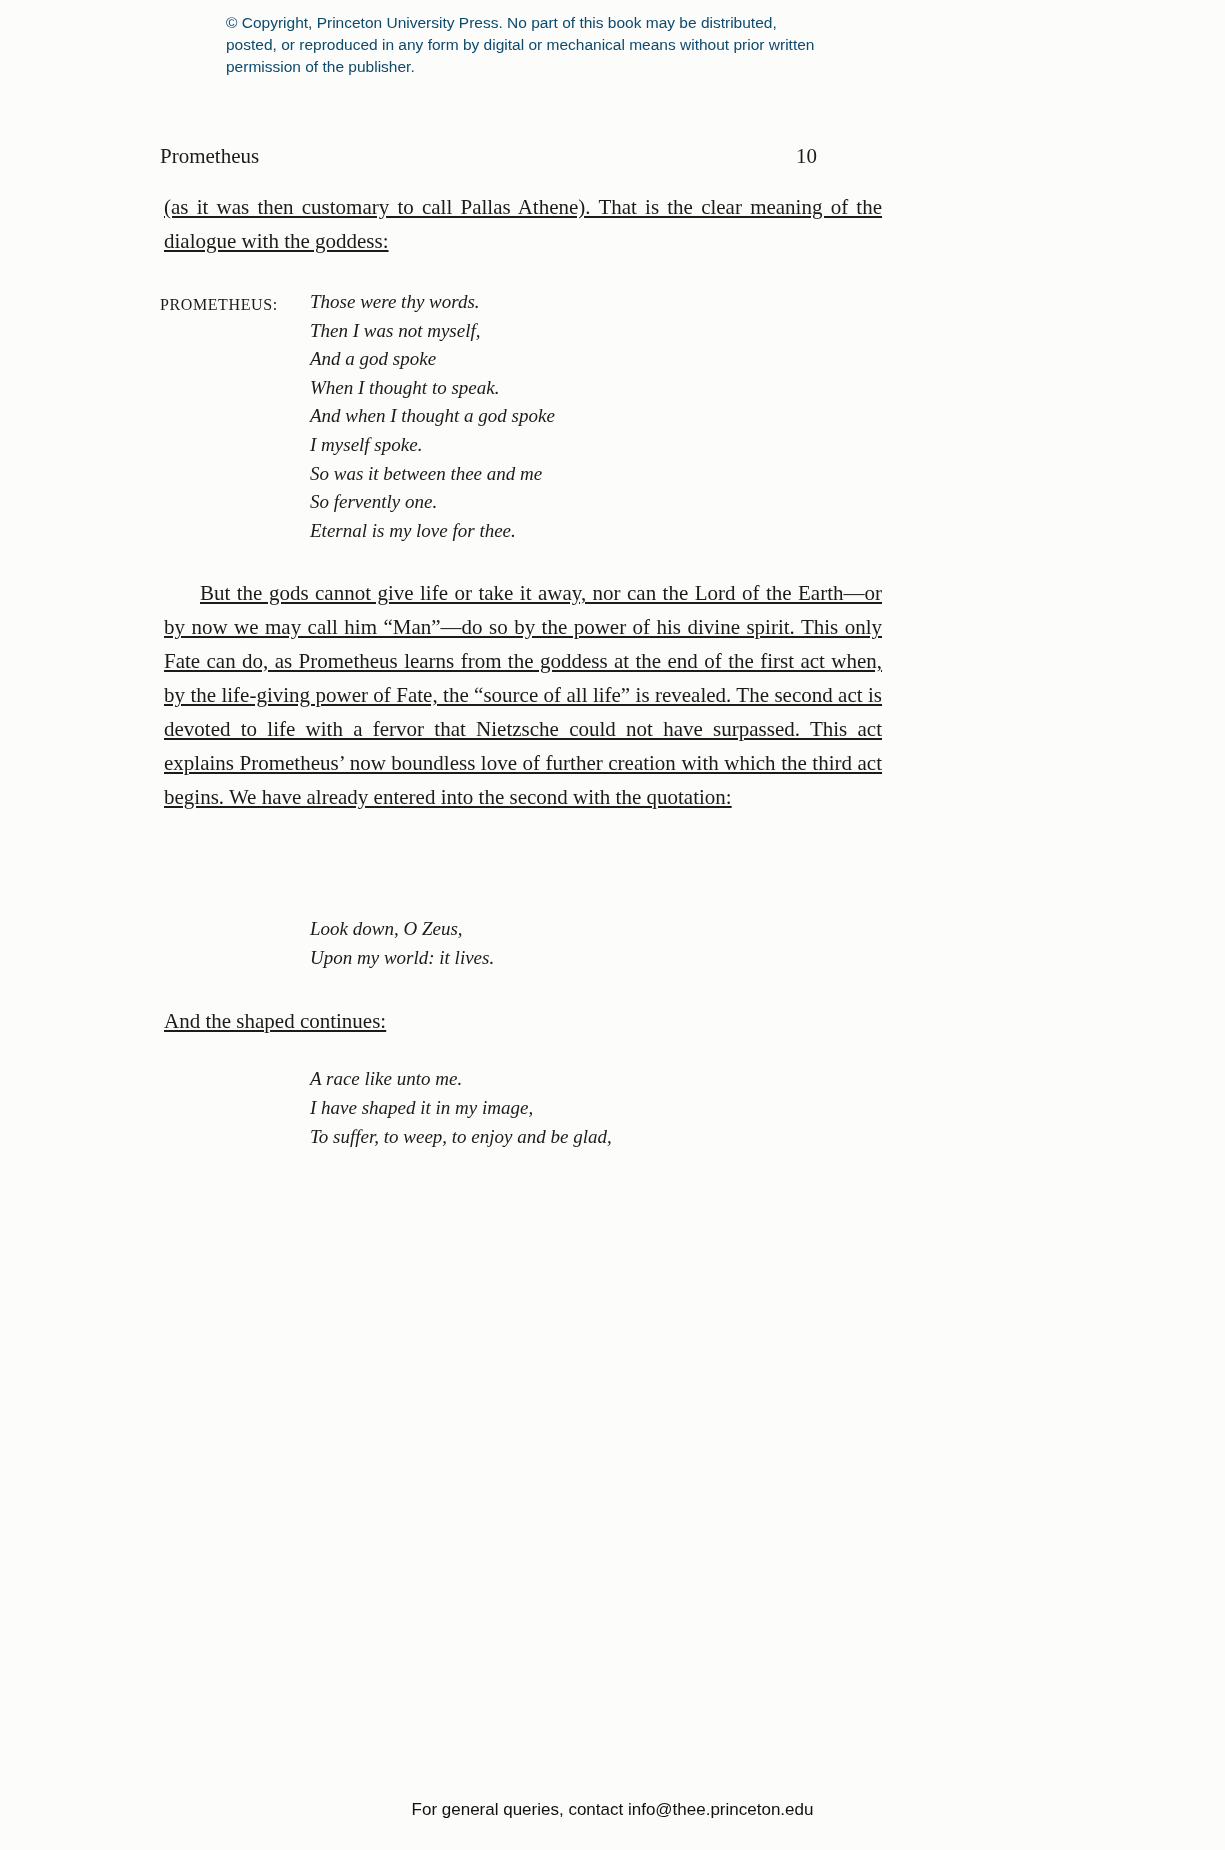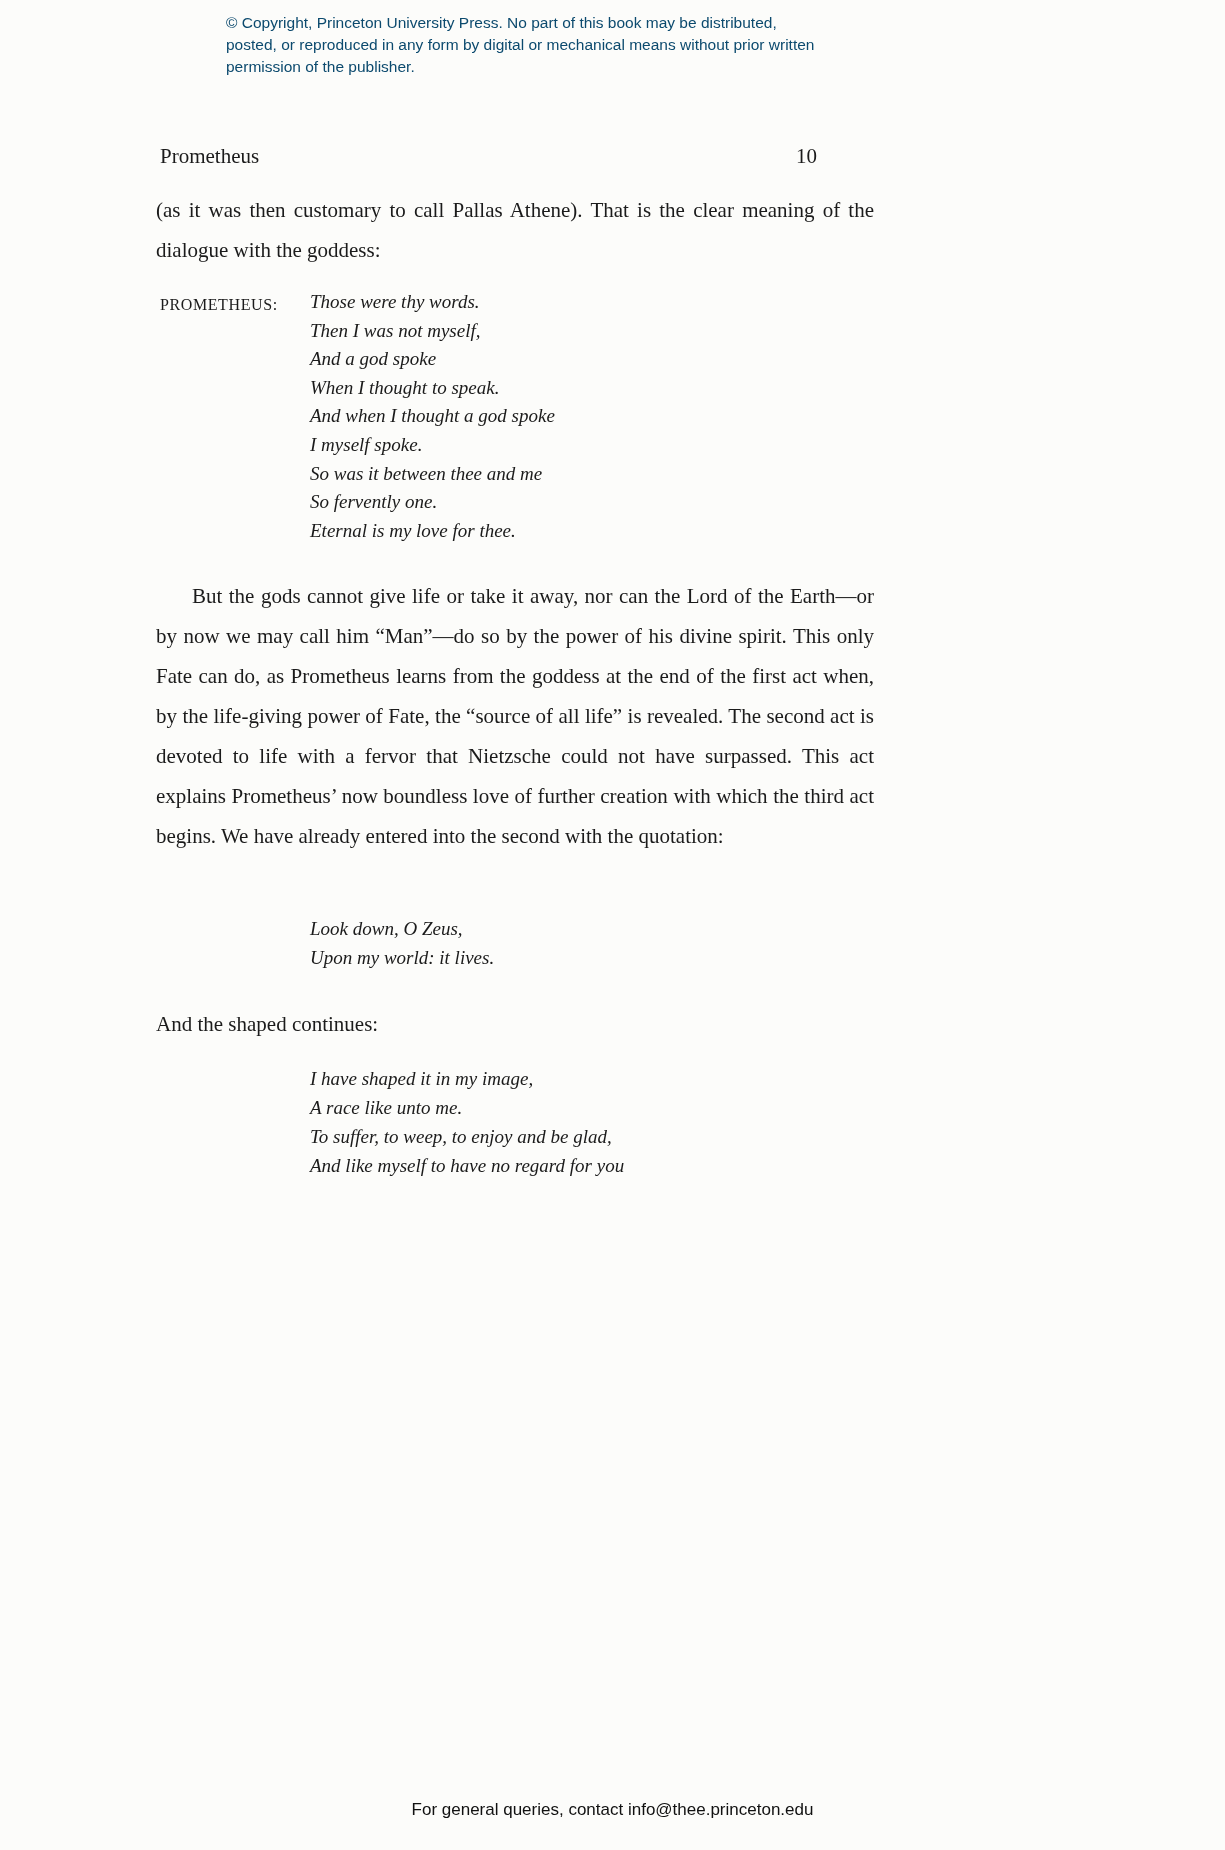--- a/index.html
+++ b/index.html
@@ -31,25 +31,26 @@
     top: 144px;
     width: 657px;
     display: flex;
     justify-content: space-between;
     align-items: baseline;
     font-size: 21px;
   }
 
   .para {
     position: absolute;
-    left: 156px;
+    left: 164px;
     width: 718px;
     font-size: 21px;
-    line-height: 40px;
+    line-height: 34px;
     text-align: justify;
+    text-decoration: underline;
   }
   #p1 { top: 190px; }
   #p2 { top: 576px; text-indent: 36px; }
   #p3 { top: 1004px; text-align: left; }
 
   .speech {
     position: absolute;
     left: 160px;
     top: 288px;
     width: 718px;
@@ -118,19 +119,18 @@
 <div class="para" id="p2">But the gods cannot give life or take it away, nor can the Lord of the Earth—or by now we may call him “Man”—do so by the power of his divine spirit. This only Fate can do, as Prometheus learns from the goddess at the end of the first act when, by the life-giving power of Fate, the “source of all life” is revealed. The second act is devoted to life with a fervor that Nietzsche could not have surpassed. This act explains Prometheus’ now boundless love of further creation with which the third act begins. We have already entered into the second with the quotation:</div>
 
 <div class="verse" id="v1">
   <div>Look down, O Zeus,</div>
   <div>Upon my world: it lives.</div>
 </div>
 
 <div class="para" id="p3">And the shaped continues:</div>
 
 <div class="verse" id="v2">
+  <div>A race like unto me.</div>
   <div>I have shaped it in my image,</div>
-  <div>A race like unto me.</div>
   <div>To suffer, to weep, to enjoy and be glad,</div>
-  <div>And like myself to have no regard for you</div>
 </div>
 
 <div class="footer">For general queries, contact info@thee.princeton.edu</div>
 
 </body></html>

